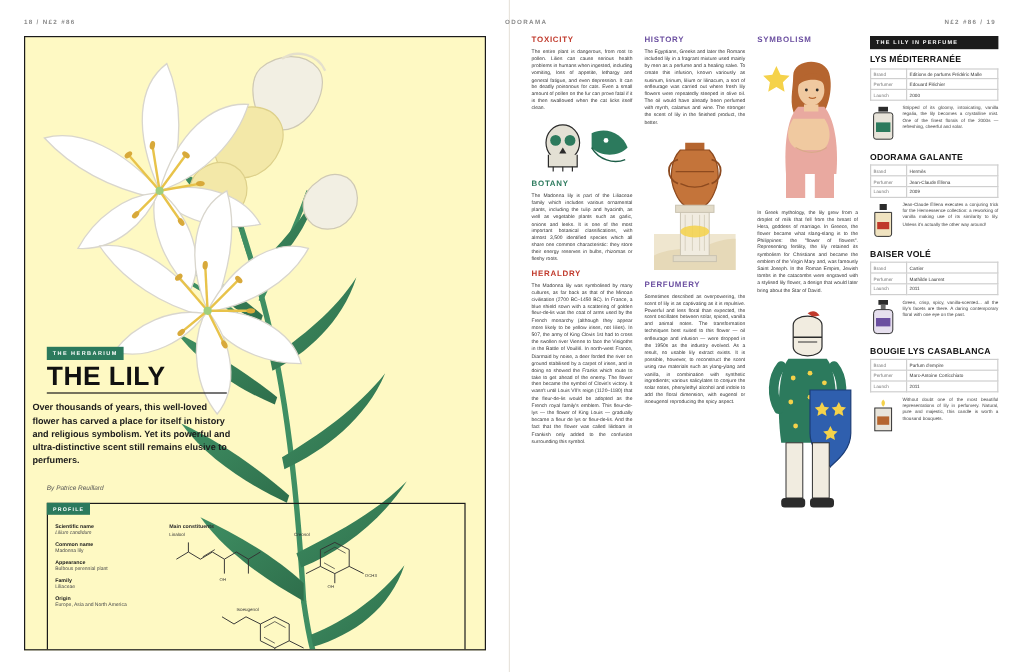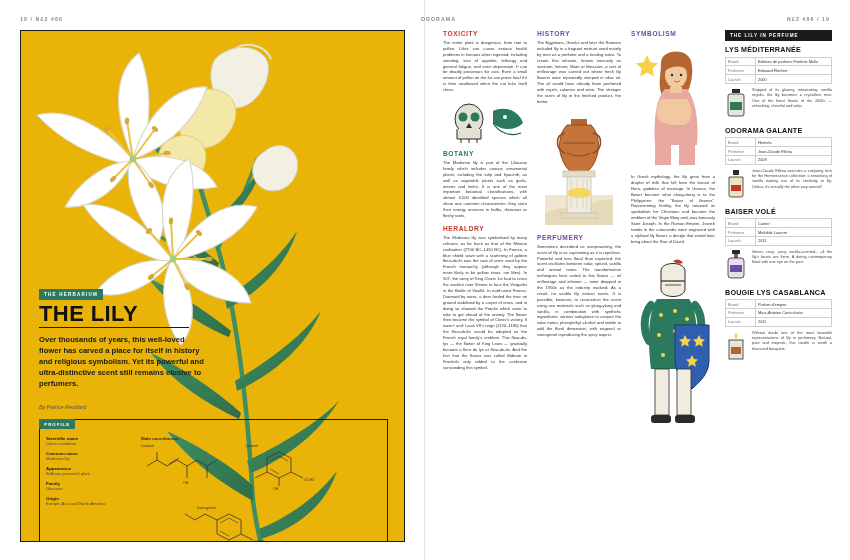--- a/index.html
+++ b/index.html
@@ -21,40 +21,40 @@
     position:absolute; top:16px; font-size:5.2px; letter-spacing:1.1px;
     color:#8a8a8a; font-weight:700;
   }
   .runhead-left { left:20px; }
   .runhead-center { left:50%; transform:translateX(-50%); color:#8a8a8a; }
   .runhead-right { right:20px; }
 
   
   .frame {
     position:absolute; left:20px; top:30px; width:385px; height:512px;
-    border:1.2px solid #1b1b1b; background:#eab308; overflow:hidden;
+    border:1.2px solid #1b1b1b; background:#fef9c3; overflow:hidden;
   }
   .illus { position:absolute; inset:0; }
 
   
   .herbarium-tag {
     position:absolute; left:18px; top:258px;
     background:#2c7a5d; color:#fff; font-size:4.6px; letter-spacing:1.2px;
     padding:3px 5px; font-weight:700;
   }
   .lily-title {
     position:absolute; left:18px; top:270px;
     font-size:22px; font-weight:700; letter-spacing:0.4px; color:#111;
     font-family:"Liberation Sans", sans-serif;
   }
   .lily-rule {
     position:absolute; left:18px; top:296px; width:150px; height:1px; background:#1b1b1b;
   }
   .lily-lede {
-    position:absolute; left:18px; top:303px; width:168px;
+    position:absolute; left:6px; top:303px; width:168px;
     font-size:7.6px; line-height:1.45; font-weight:700; color:#1b1b1b;
   }
   .lily-byline {
     position:absolute; left:18px; top:373px; font-size:5.4px; color:#555; font-style:italic;
   }
 
   
   .profile {
     position:absolute; left:18px; top:388px; width:349px; height:136px;
     border:0.8px solid #1b1b1b;

